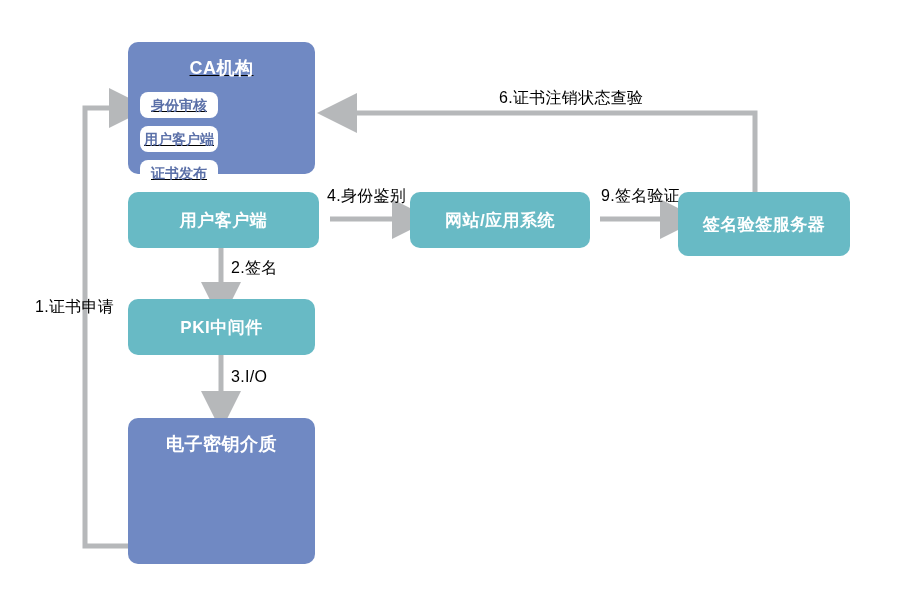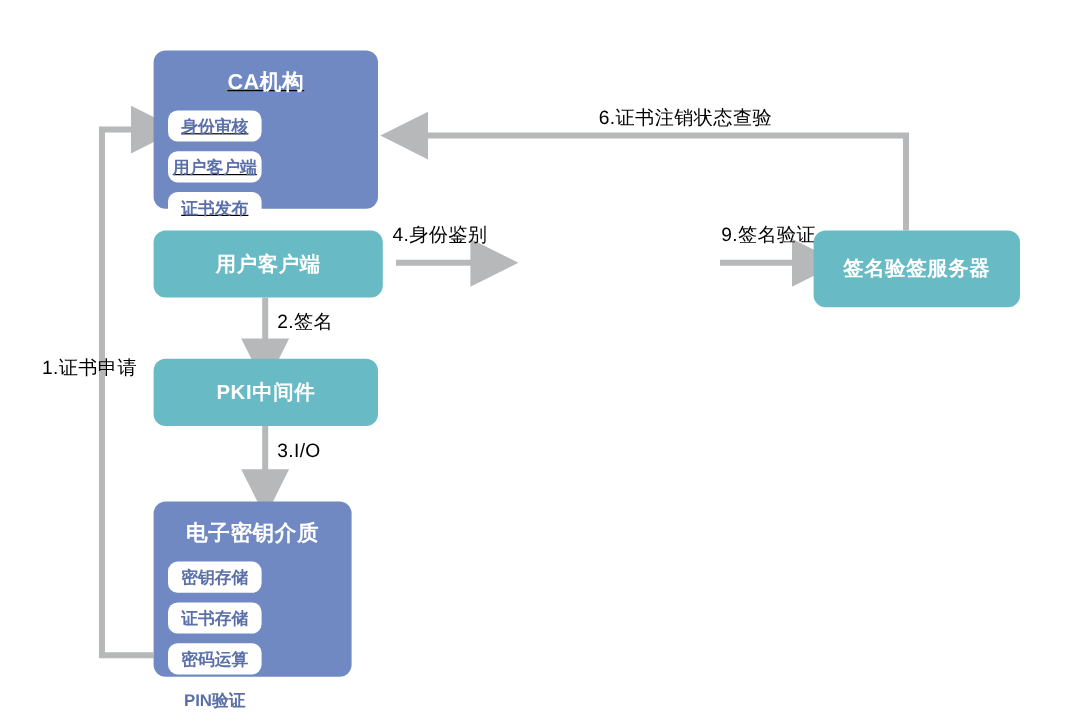--- a/index.html
+++ b/index.html
@@ -109,28 +109,25 @@
   </div>
 
   <div class="node teal simple" style="left:128px;top:192px;width:191px;height:56px;">
     <div class="node-title">用户客户端</div>
   </div>
 
   <div class="node teal simple" style="left:128px;top:299px;width:187px;height:56px;">
     <div class="node-title">PKI中间件</div>
   </div>
 
-  <div class="node blue group" style="left:128px;top:418px;width:165px;height:146px;">
+  <div class="node blue group" style="left:128px;top:418px;width:187px;height:146px;">
     <div class="node-title">电子密钥介质</div>
-    <div class="pill-grid">
-      <div class="pill">密钥存储</div>
-      <div class="pill">证书存储</div>
-      <div class="pill">密码运算</div>
-      <div class="pill">PIN验证</div>
-    </div>
   </div>
 
+  <div class="node teal simple" style="left:410px;top:192px;width:180px;height:56px;">
+    <div class="node-title">网站/应用系统</div>
+  </div>
 
   <div class="node teal simple" style="left:678px;top:192px;width:172px;height:64px;">
     <div class="node-title">签名验签服务器</div>
   </div>
 
 </div>
 
 </body></html>

